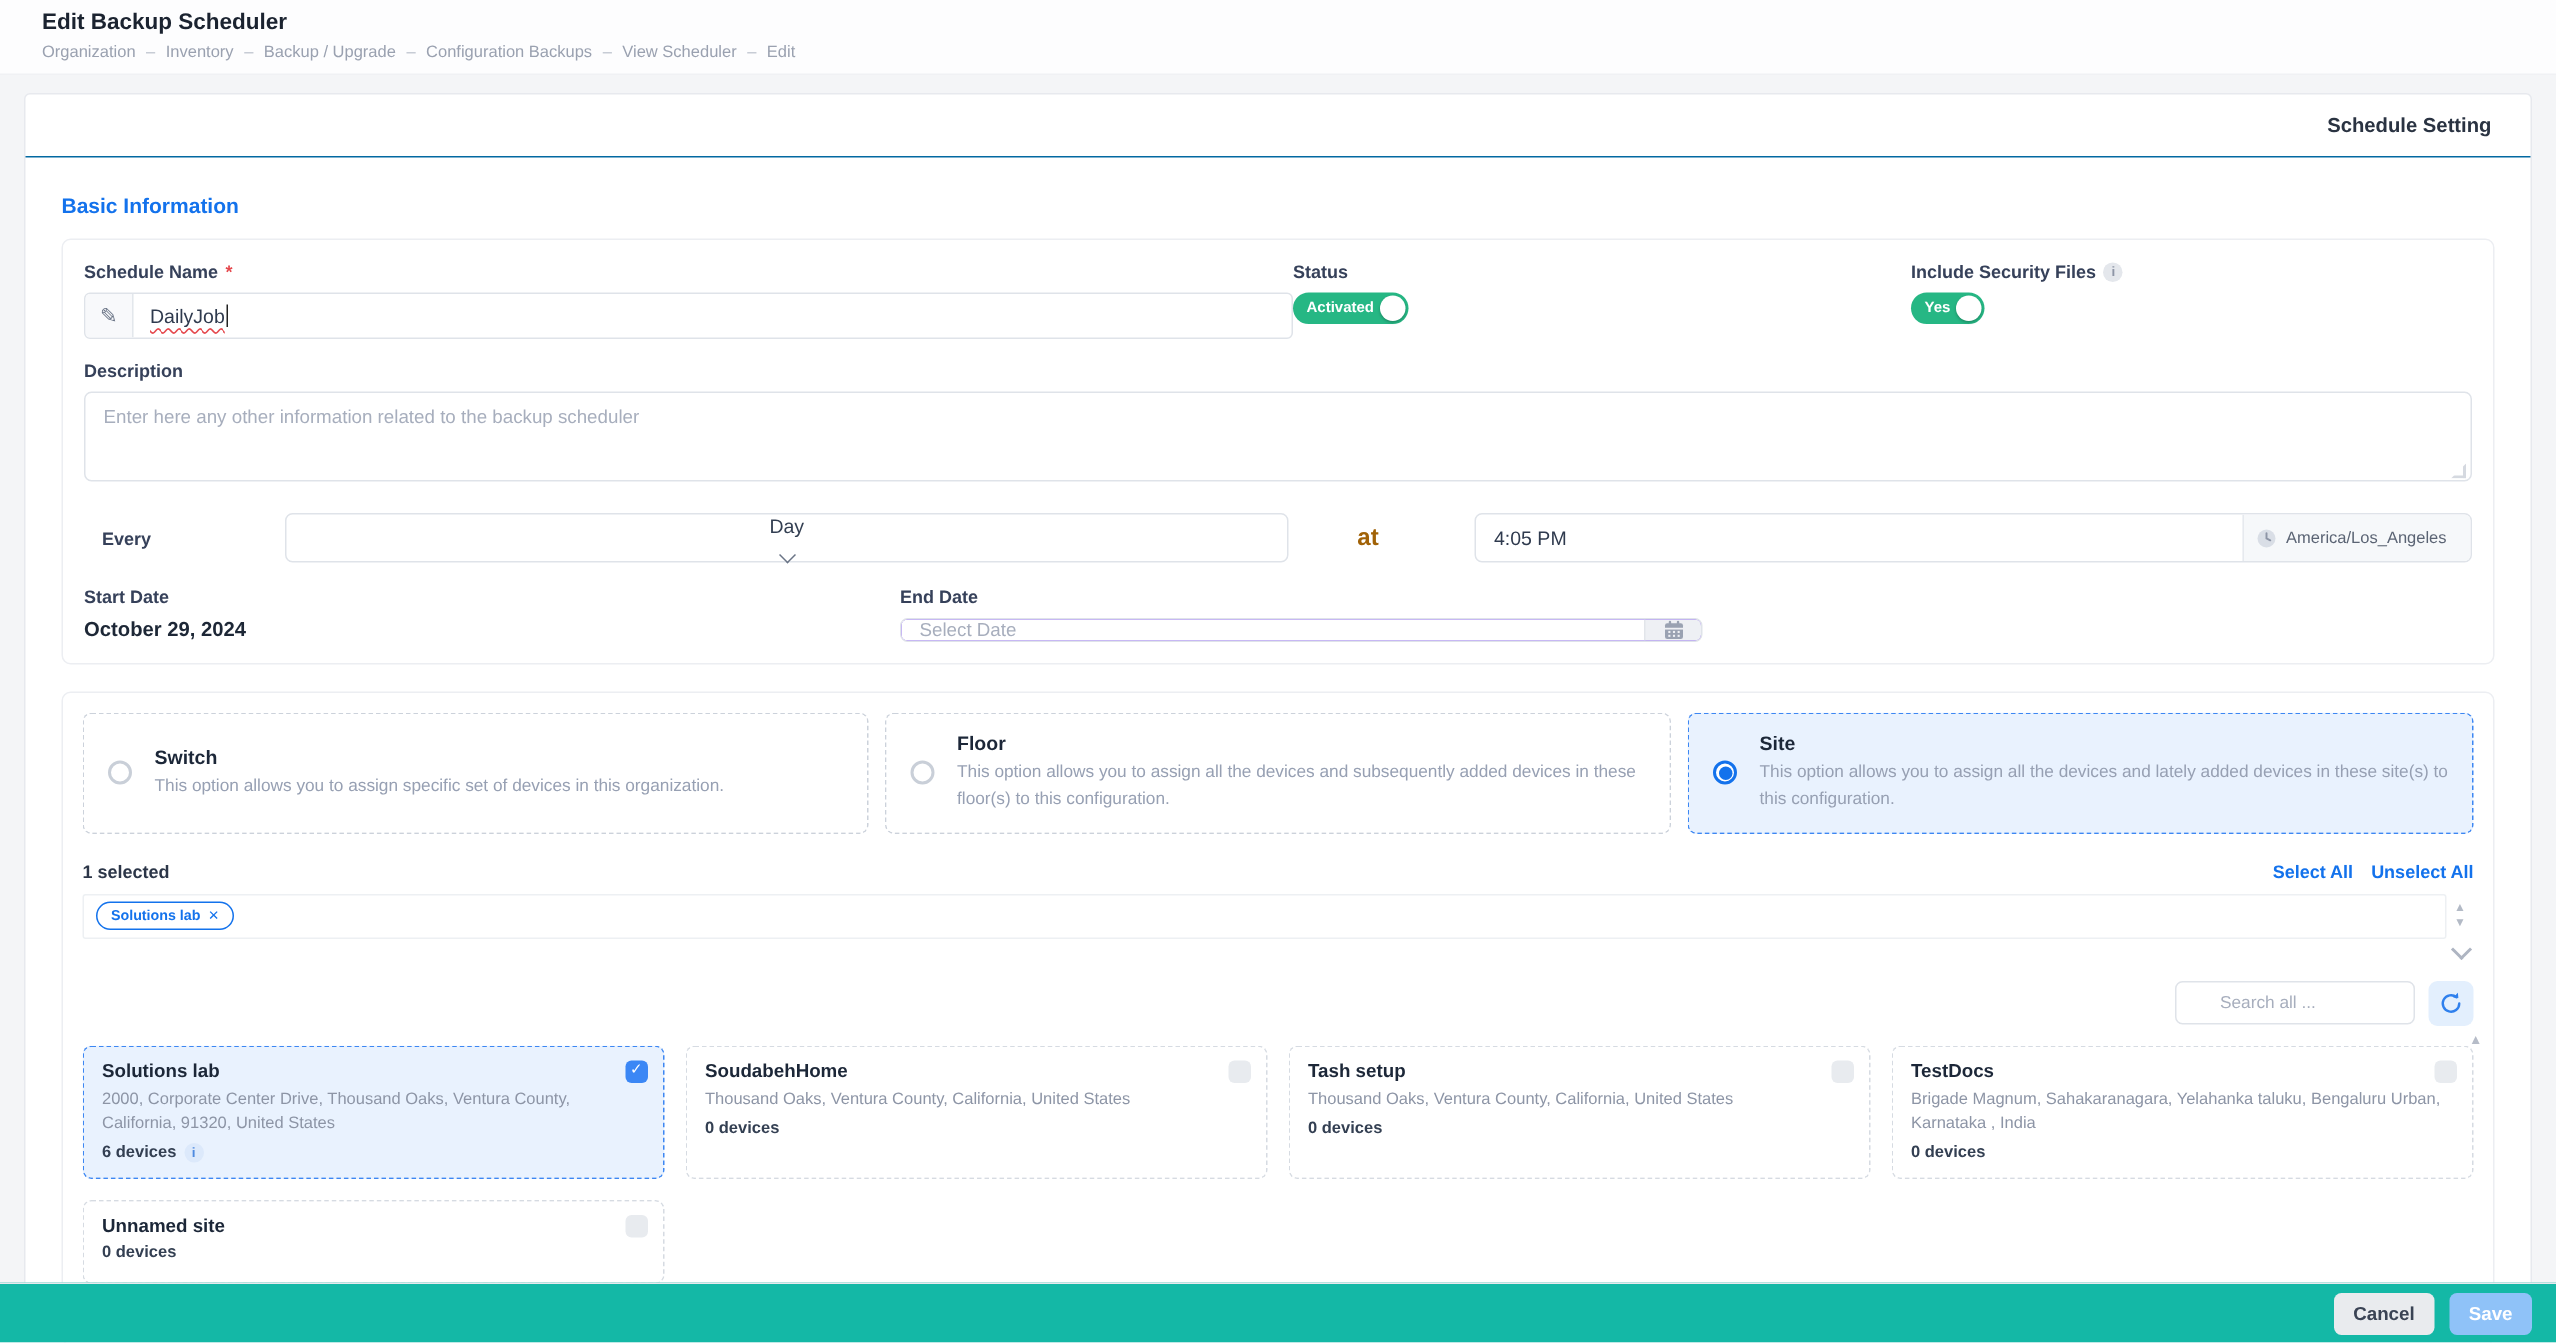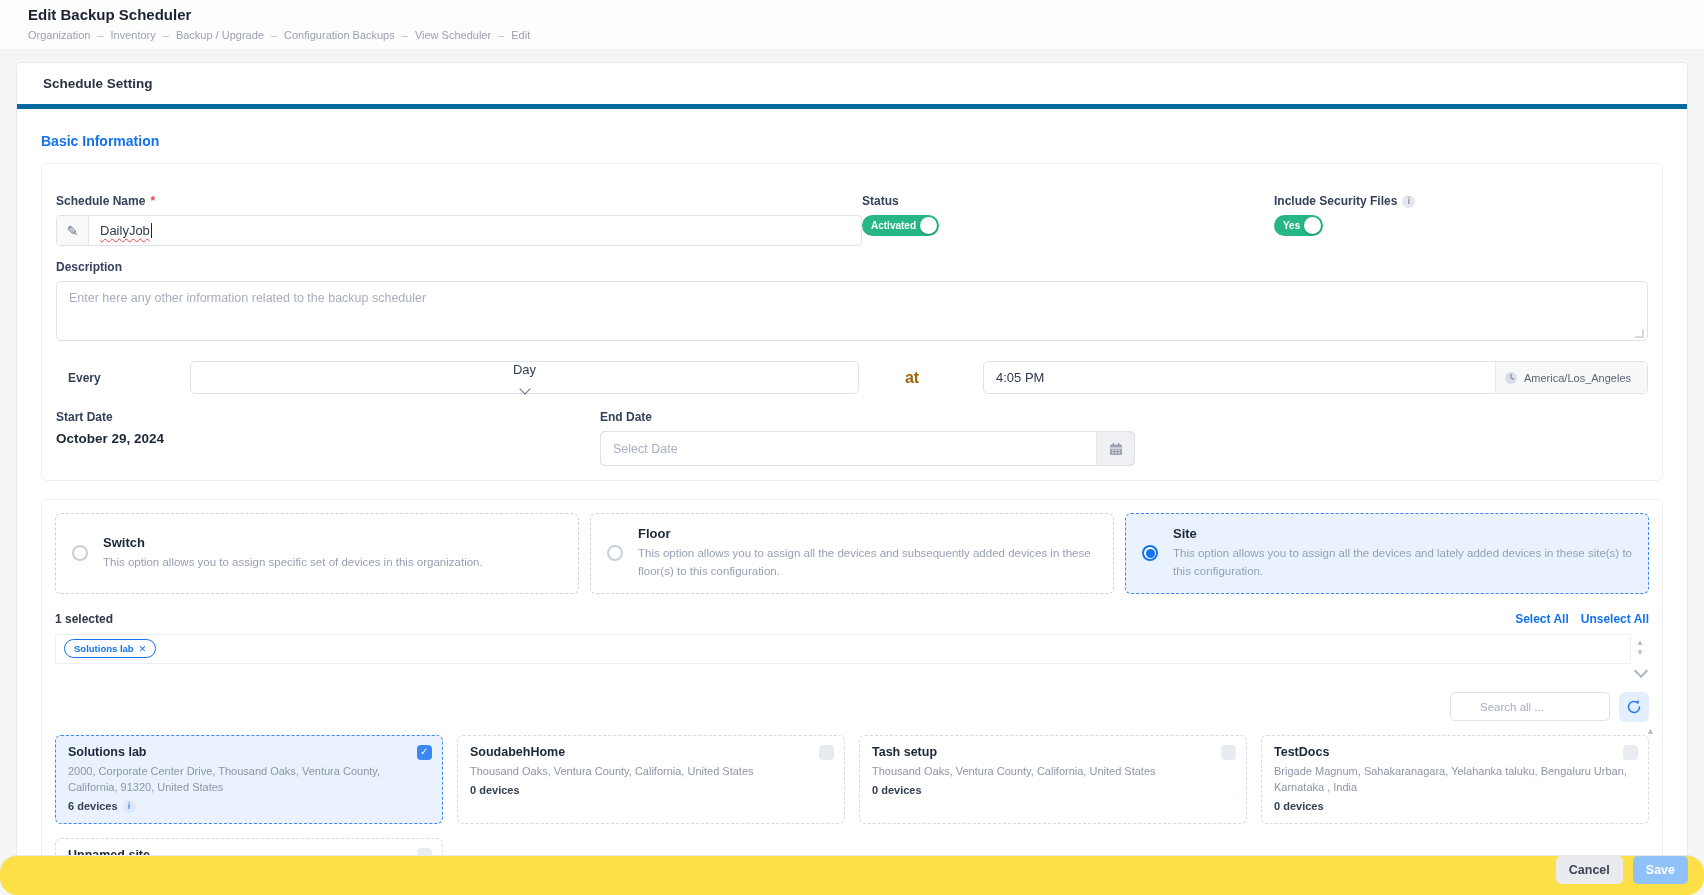--- a/index.html
+++ b/index.html
@@ -8,28 +8,28 @@
     font-family: "Liberation Sans", "DejaVu Sans", sans-serif;
     background:#f4f5f7; color:#2c3648; position:relative;
   }
   
   .page-header { background:#fdfdfe; padding:6px 0 8px 28px; border-bottom:1px solid #f0f1f4;}
   .page-title { font-size:15px; font-weight:bold; color:#1b2330; }
   .breadcrumb { margin-top:6px; font-size:11px; color:#9aa1b0; display:flex; gap:7px; align-items:center;}
   .breadcrumb .sep { color:#b6bcc8; }
   
   .panel { margin:12px 16px 0 16px; background:#fff; border:1px solid #e7e9ee; border-radius:4px; height:808px; }
-  .panel-header { font-size:13.5px; font-weight:bold; color:#2a3342; padding:13px 26px; border-bottom:5px solid #0369a1; }
+  .panel-header { font-size:13.5px; font-weight:bold; color:#2a3342; padding:13px 26px; border-bottom:1px solid #0369a1;text-align:right; }
   .panel-body { padding:16px 24px 0 24px; }
   .section-heading { color:#1372ec; font-size:14px; font-weight:bold; margin:8px 0 14px 0; }
   
   .fieldset-box { border:1px solid #eceef2; border-radius:6px; padding:14px; margin-bottom:18px; }
   .flabel { font-size:12px; color:#36415a; font-weight:600; margin-bottom:7px; display:flex; align-items:center; gap:5px;}
   .req { color:#e5484d; }
-  .row1 { display:flex;margin-top:16px; }
+  .row1 { display:flex; }
   .col-name { width:806px; }
   .col-status { width:412px; }
   .col-security { flex:1; }
   .input-group { display:flex; height:31px; border:1px solid #dfe3e9; border-radius:4px; overflow:hidden; background:#fff;}
   .icon-cell { width:32px; background:#f8f9fb; border-right:1px solid #e3e7ec; display:flex; align-items:center; justify-content:center; color:#6a7486; font-size:14px;}
   .fake-input { flex:1; display:flex; align-items:center; padding:0 11px; font-size:13px; color:#2f3a4e; }
   .wavy { text-decoration: underline wavy #e5484d; text-decoration-thickness:1px; text-underline-offset:3px; }
   .caret { display:inline-block; width:1px; height:15px; background:#222; margin-left:1px; }
   
   .toggle { height:21px; border-radius:11px; background:#26b784; display:inline-flex; align-items:center; position:relative; padding:0 23px 0 9px; cursor:pointer;}
@@ -54,21 +54,21 @@
   .chev { width:8px; height:8px; border-right:1.6px solid #6a7486; border-bottom:1.6px solid #6a7486; transform:rotate(45deg); margin-top:-4px;}
   .at-label { flex:1; text-align:center; font-size:16px; font-weight:600; color:#a16207; }
   .time-group { width:665px; height:33px; border:1px solid #dfe3e9; border-radius:5px; display:flex; overflow:hidden; background:#fff;margin-left:18px;}
   .time-text { flex:1; display:flex; align-items:center; padding:0 12px; font-size:13px; color:#2f3a4e;}
   .tz-cell { width:152px; background:#f6f8fa; border-left:1px solid #e6e9ee; display:flex; align-items:center; gap:6px; padding:0 8px; font-size:11px; color:#5b6474;}
   
   .row4 { display:flex; margin-top:16px; }
   .col-start { width:544px; }
   .col-end { width:535px; }
   .date-value { font-size:13.5px; font-weight:bold; color:#1d2736; margin-top:3px;}
-  .end-group { display:flex; height:35px; border:1px solid #dfe3e9; border-radius:5px; overflow:hidden; background:#8b5cf6;}
+  .end-group { display:flex; height:16px; border:1px solid #dfe3e9; border-radius:5px; overflow:hidden; background:#8b5cf6;}
   .end-group input { flex:1; border:none; outline:none; padding:0 12px; font-size:12.5px; color:#2f3a4e; font-family:inherit;}
   .end-group input::placeholder { color:#a7aebd; }
   .cal-cell { width:38px; background:#eef0f4; border-left:1px solid #e2e5ea; display:flex; align-items:center; justify-content:center; cursor:pointer;}
   
   .device-box { border:1px solid #eceef2; border-radius:6px; padding:13px; position:relative; height:436px; }
   .modes { display:flex; gap:11px; }
   .mode-card { flex:1; border:1px dashed #ccd2db; border-radius:6px; padding:12px 16px; display:flex; align-items:center; gap:15px; min-height:80px; cursor:pointer; background:#fff;}
   .mode-card.selected { background:#e9f2fe; border-color:#3d87f3; }
   .radio { width:16px; height:16px; border-radius:50%; border:2px solid #c9cfd8; background:#fff; flex:0 0 16px; position:relative;}
   .radio.checked { border-color:#1372ec; }
@@ -101,22 +101,22 @@
   .site-card.selected { background:#e9f2fe; border-color:#3d87f3; }
   .site-name { font-size:12.5px; font-weight:bold; color:#1c2738; margin-bottom:5px; padding-right:26px;}
   .site-addr { font-size:11px; color:#8d95a6; line-height:1.45; margin-bottom:4px; padding-right:4px;}
   .site-devices { font-size:11px; font-weight:600; color:#333f52; display:flex; align-items:center; gap:5px;}
   .checkbox { position:absolute; top:9px; right:10px; width:15px; height:15px; border-radius:4px; background:#e8ebef; cursor:pointer;}
   .checkbox.checked { background:#3b87f5; }
   .checkbox.checked::after { content:"✓"; color:#fff; font-size:10px; font-weight:bold; position:absolute; left:3px; top:1px;}
   .scroll-hint { position:absolute; right:7px; color:#b6bcc8; font-size:9px; cursor:pointer;}
   .scroll-hint.up { top:226px; }
   
-  .footer-bar { position:absolute; left:0; bottom:0; width:100%; height:40px; background:#fde047; border-top:1px solid #e7e9ee;
-    display:flex; justify-content:flex-end; gap:10px; padding-right:16px;border-radius:17px;}
+  .footer-bar { position:absolute; left:0; bottom:0; width:100%; height:40px; background:#14b8a6; border-top:1px solid #e7e9ee;
+    display:flex; align-items:center; justify-content:flex-end; gap:10px; padding-right:16px;}
   .btn { height:28px; border:none; border-radius:5px; font-family:inherit; font-size:12.5px; font-weight:bold; padding:0 13px; cursor:pointer;}
   .btn.cancel { background:#e9ebee; color:#3a4354; }
   .btn.save { background:#8fc2f8; color:#fff; }
   svg { display:block; }
 </style>
 </head>
 <body>
 
 <div class="page-header">
   <div class="page-title">Edit Backup Scheduler</div>

